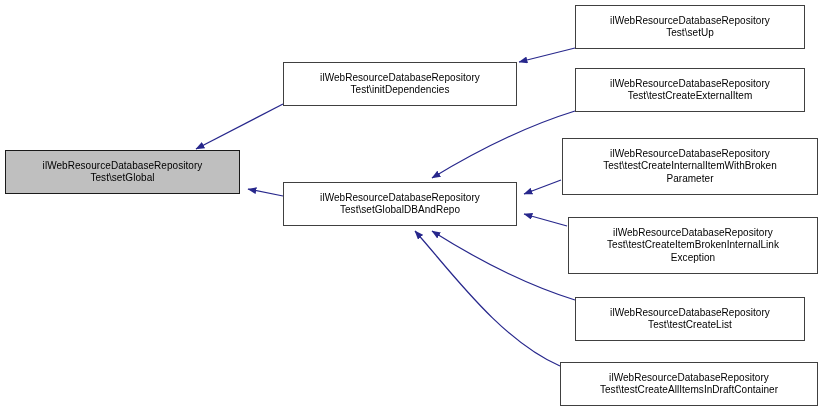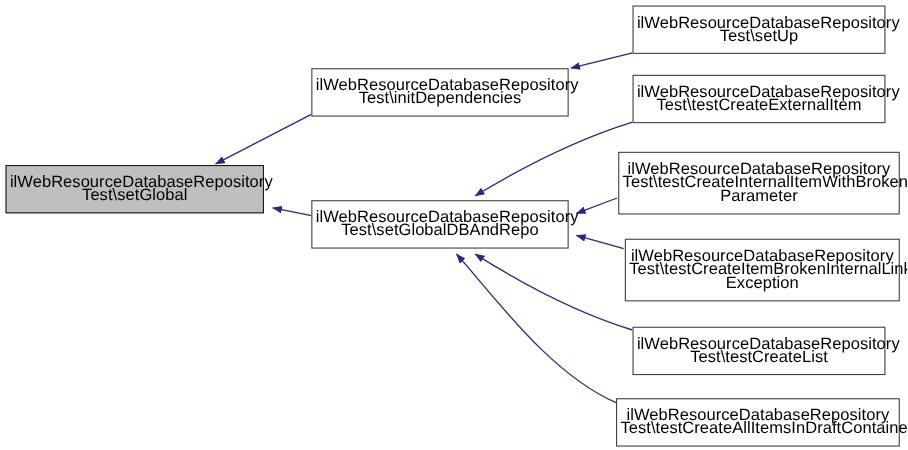--- a/index.html
+++ b/index.html
@@ -23,21 +23,21 @@
     width: 825px;
     height: 409px;
     pointer-events: none;
   }
   .graph-node {
     position: absolute;
     box-sizing: border-box;
     border: 1px solid #404040;
     background: #ffffff;
     color: #000000;
-    font-size: 15px;
+    font-size: 10px;
     line-height: 12.4px;
     text-align: center;
     display: flex;
     align-items: center;
     justify-content: center;
     letter-spacing: 0.05px;
     white-space: pre-line;
     z-index: 2;
   }
   .graph-node.highlight {

